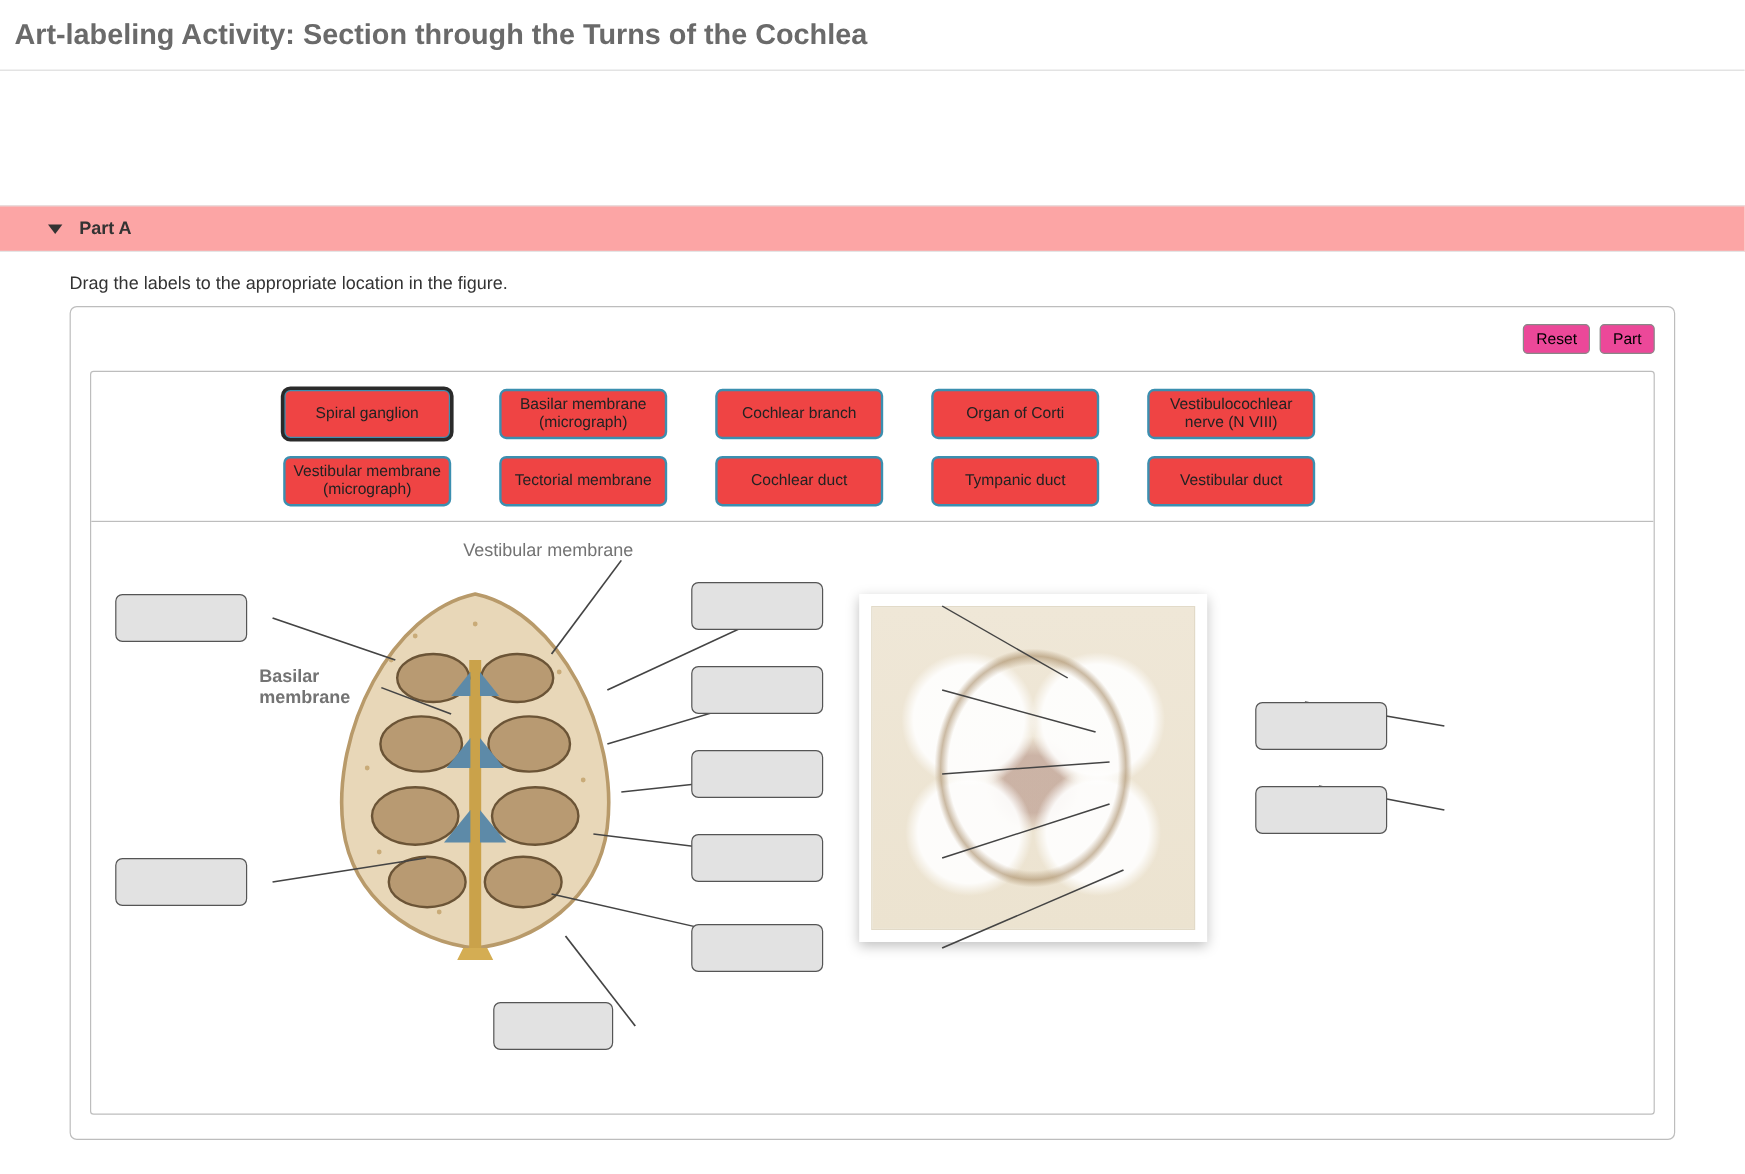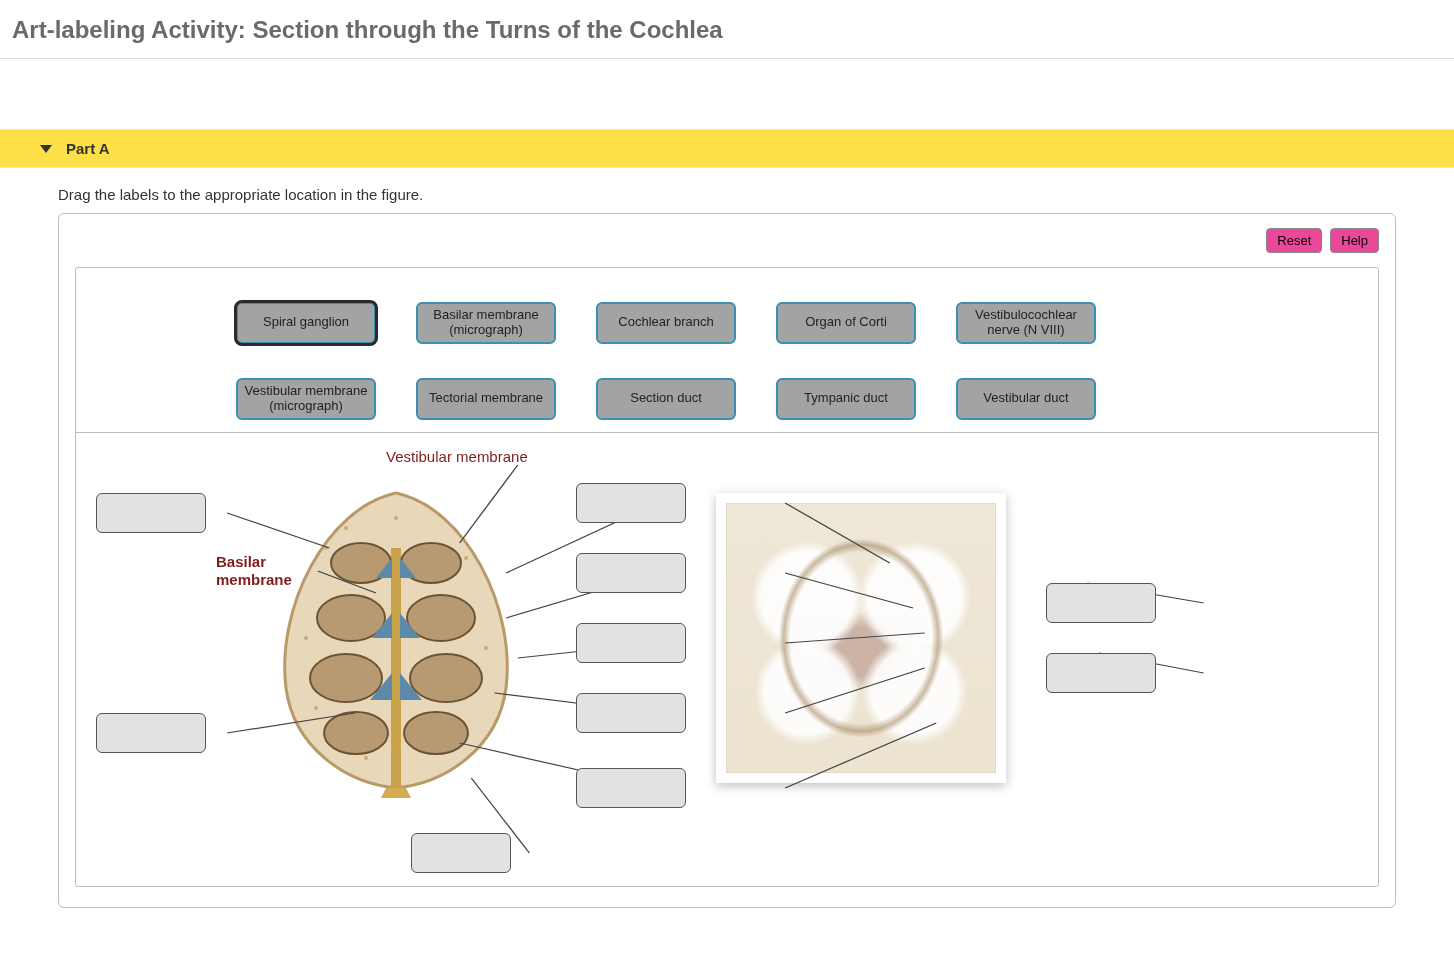--- a/index.html
+++ b/index.html
@@ -10,23 +10,23 @@
     color: #333;
   }
   .page-title {
     font-size: 24px;
     font-weight: bold;
     color: #6a6a6a;
     padding: 16px 12px 14px;
     border-bottom: 1px solid #ddd;
   }
   .part-header {
-    margin-top: 70px;
+    margin-top: 112px;
     padding: 10px 40px;
-    background: #fde047;
+    background: #fca5a5;
     border-top: 1px solid #e5e5e5;
     border-bottom: 1px solid #e5e5e5;
     display: flex;
     align-items: center;
     gap: 14px;
   }
   .caret-down {
     width: 0; height:0;
     border-left: 6px solid transparent;
     border-right: 6px solid transparent;
@@ -68,53 +68,52 @@
     overflow: hidden;
   }
   .label-tray {
     border-bottom: 1px solid #bdbdbd;
     padding: 14px 18px 12px 160px;
     display: grid;
     grid-template-columns: repeat(5, 140px);
     gap: 14px 40px;
   }
   .drag-label {
-    background: #a3a3a3;
+    background: #ef4444;
     border: 2px solid #3b8fb0;
     border-radius: 6px;
     min-height: 40px;
     display: flex;
     align-items: center;
     justify-content: center;
     text-align: center;
     font-size: 13px;
     color: #222;
     padding: 4px 6px;
     line-height: 1.15;
     cursor: grab;
-    margin-top: 20px;
   }
   .drag-label.selected { outline: 3px solid #2a2a2a; outline-offset: -1px; }
   .figure-area {
     position: relative;
     width: 100%;
     height: 478px;
   }
   .drop-target {
     position: absolute;
     width: 110px;
     height: 40px;
     background: #e2e2e2;
     border: 1px solid #555;
     border-radius: 6px;
   }
   .fixed-label {
     position: absolute;
     font-size: 15px;
-    color: #7f1d1d;
+    color: #737373;
     text-align: center;
     line-height: 1.2;
   }
   
   svg.lines { position:absolute; left:0; top:0; width:100%; height:100%; pointer-events:none; }
   line.leader { stroke:#444; stroke-width:1.2; }
 
   
   .illus {
     position:absolute;
@@ -153,35 +152,35 @@
 <div class="part-header">
   <span class="caret-down"></span>
   <span class="part-title">Part A</span>
 </div>
 
 <div class="instructions">Drag the labels to the appropriate location in the figure.</div>
 
 <div class="activity-frame">
   <div class="top-buttons">
     <button class="util-btn">Reset</button>
-    <button class="util-btn">Help</button>
+    <button class="util-btn">Part</button>
   </div>
 
   <div class="canvas">
 
     <div class="label-tray">
       <div class="drag-label selected">Spiral ganglion</div>
       <div class="drag-label">Basilar membrane (micrograph)</div>
       <div class="drag-label">Cochlear branch</div>
       <div class="drag-label">Organ of Corti</div>
       <div class="drag-label">Vestibulocochlear nerve (N VIII)</div>
 
       <div class="drag-label">Vestibular membrane (micrograph)</div>
       <div class="drag-label">Tectorial membrane</div>
-      <div class="drag-label">Section duct</div>
+      <div class="drag-label">Cochlear duct</div>
       <div class="drag-label">Tympanic duct</div>
       <div class="drag-label">Vestibular duct</div>
     </div>
 
     <div class="figure-area">
 
       <div class="fixed-label" style="left:310px; top:15px;">Vestibular membrane</div>
       <div class="fixed-label" style="left:140px; top:120px; text-align:left; white-space:pre;font-weight:bold;">Basilar
 membrane</div>
 

